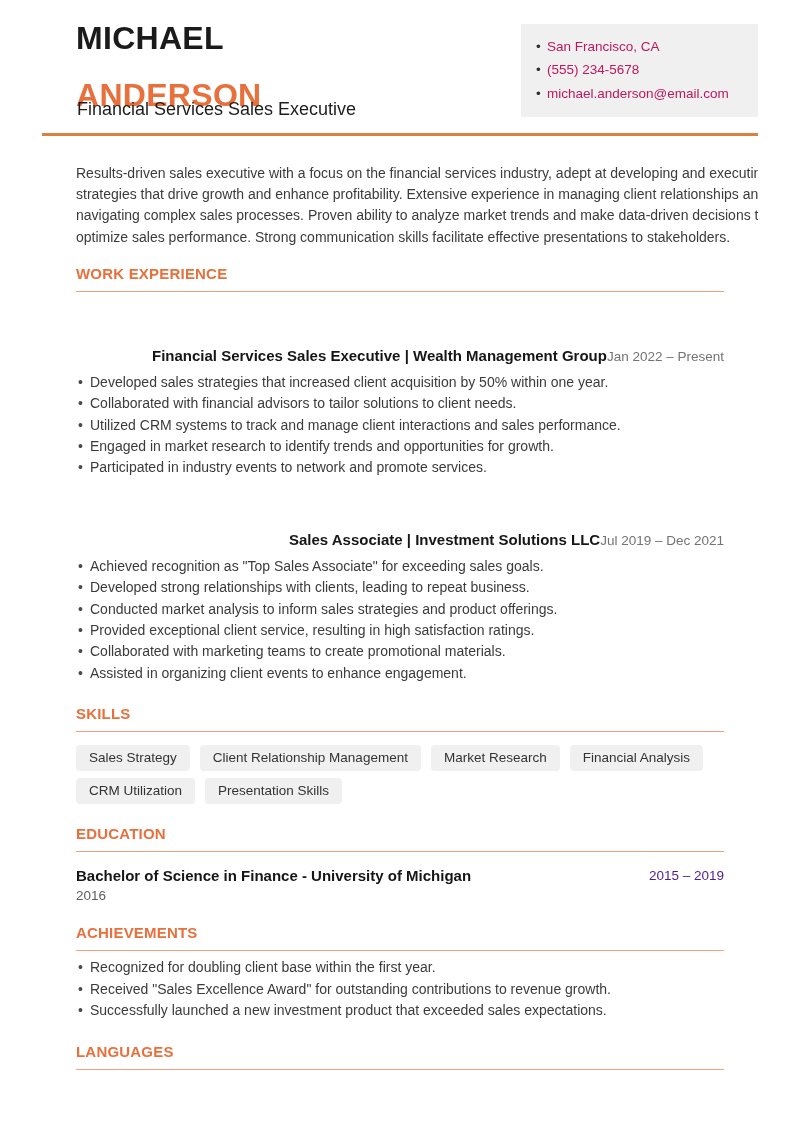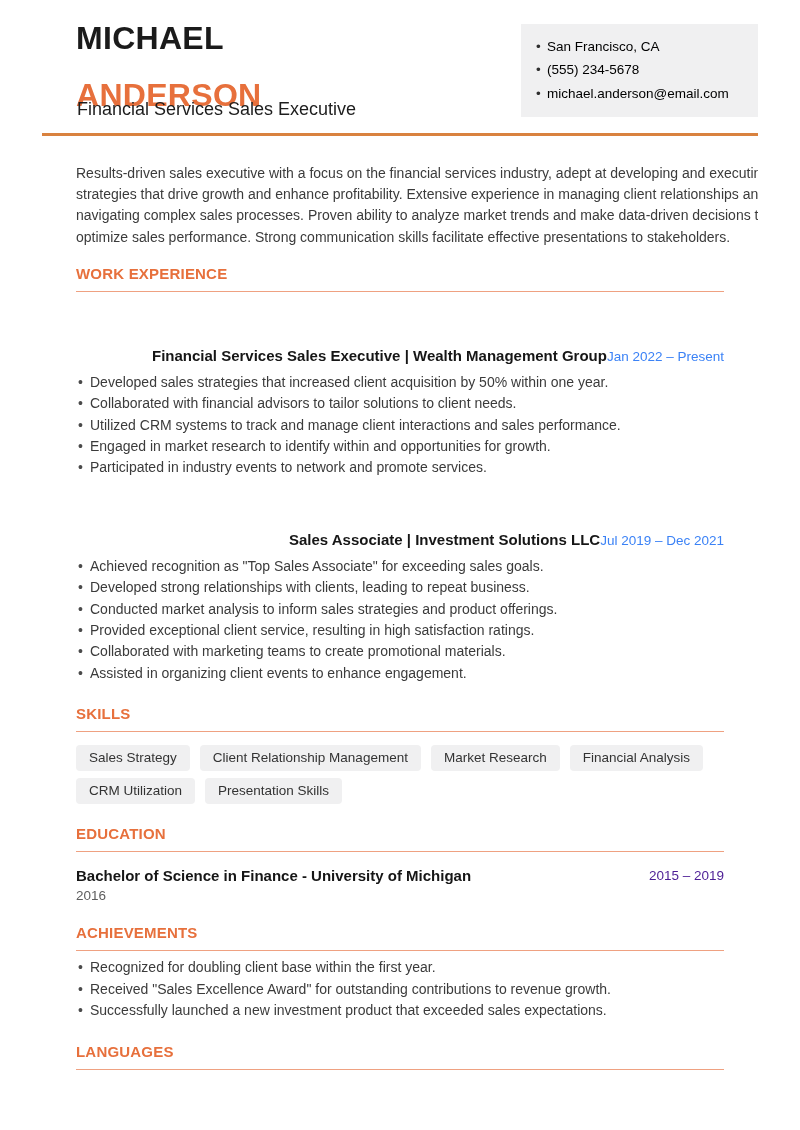--- a/index.html
+++ b/index.html
@@ -42,21 +42,21 @@
     right: 0;
     top: 24px;
     width: 237px;
     background: #f0f0f1;
     padding: 11px 8px 11px 0;
   }
   .contact-item {
     position: relative;
     font-size: 13.5px;
     line-height: 16px;
-    color: #000000;
+    color: #be185d;
     padding: 3.8px 6px 3.8px 26px;
   }
   .contact-item::before {
     content: "•";
     position: absolute;
     left: 15px;
     color: #2e2e2e;
   }
   
   .content { padding: 0 34px; }
@@ -84,21 +84,21 @@
   
   .job { margin-top: 14px; }
   .job.first { margin-top: 17px; }
   .job-header {
     display: flex;
     justify-content: flex-end;
     align-items: baseline;
     line-height: 19px;
   }
   .job-name { font-size: 15px; font-weight: 700; color: #161616; }
-  .job-dates { font-size: 13.5px; color: #3b82f6; white-space: nowrap; margin-top: 38px; }
+  .job-dates { font-size: 13.5px; color: #737373; white-space: nowrap; margin-top: 38px; }
   ul.bullets { list-style: none; margin-top: 6px; }
   ul.bullets li {
     position: relative;
     padding-left: 14px;
     font-size: 14px;
     line-height: 21.4px;
     color: #3b3b3b;
   }
   ul.bullets li::before {
     content: "•";
@@ -155,21 +155,21 @@
 
       <div class="job first">
         <div class="job-header">
           <span class="job-name">Financial Services Sales Executive | Wealth Management Group</span>
           <span class="job-dates">Jan 2022 – Present</span>
         </div>
         <ul class="bullets">
           <li>Developed sales strategies that increased client acquisition by 50% within one year.</li>
           <li>Collaborated with financial advisors to tailor solutions to client needs.</li>
           <li>Utilized CRM systems to track and manage client interactions and sales performance.</li>
-          <li>Engaged in market research to identify within and opportunities for growth.</li>
+          <li>Engaged in market research to identify trends and opportunities for growth.</li>
           <li>Participated in industry events to network and promote services.</li>
         </ul>
       </div>
 
       <div class="job">
         <div class="job-header">
           <span class="job-name">Sales Associate | Investment Solutions LLC</span>
           <span class="job-dates">Jul 2019 – Dec 2021</span>
         </div>
         <ul class="bullets">

